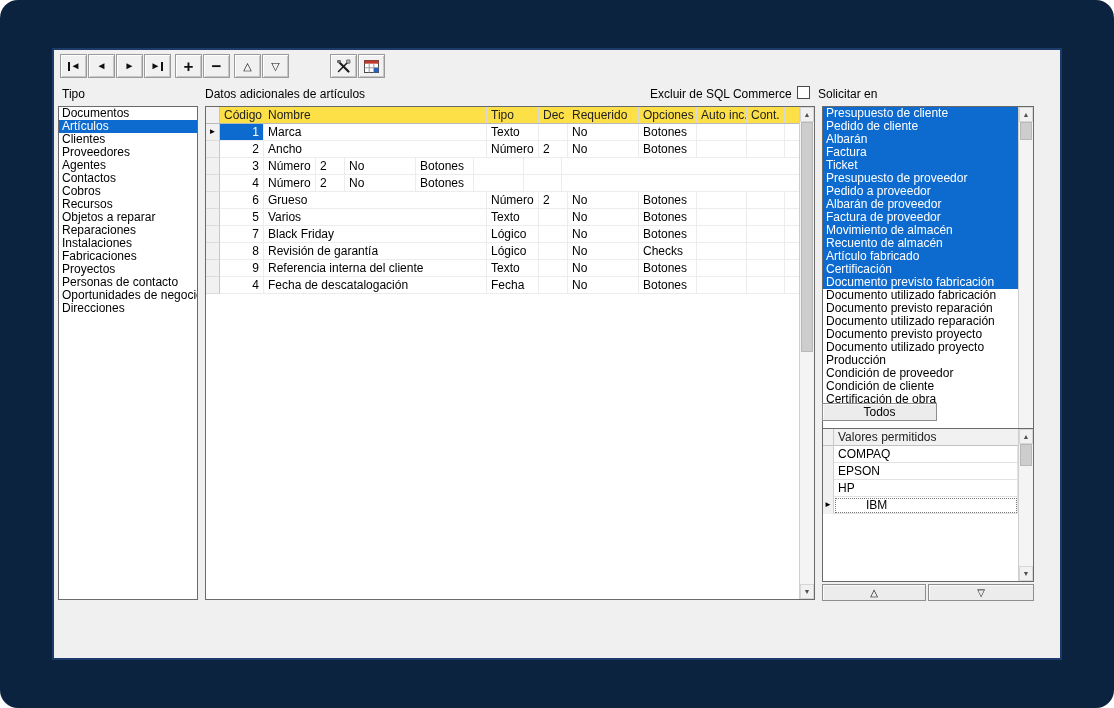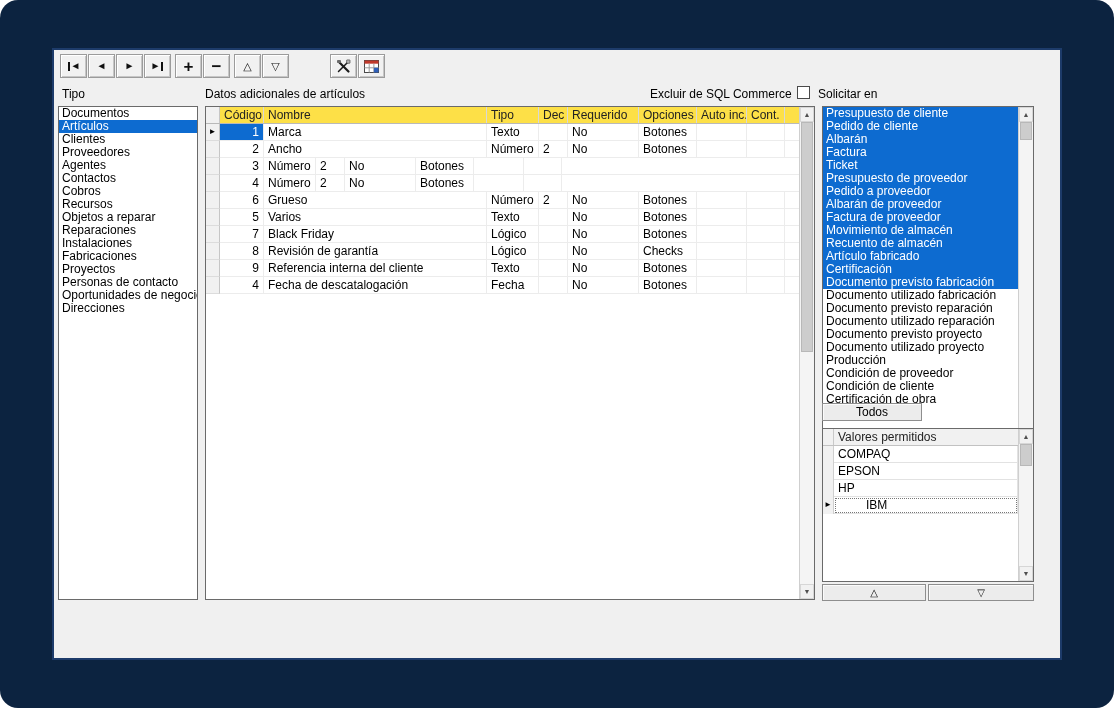--- a/index.html
+++ b/index.html
@@ -93,21 +93,21 @@
 
   
   #solicitar-list { left:768px; top:56px; width:212px; height:376px; }
   #solicitar-items { margin-right:15px; }
 
   
   .btn { position:absolute; height:18px; background:#ececec; border:1px solid #8e8e8e;
          box-shadow: inset 1px 1px 0 #fbfbfb; font-size:12px; color:#000;
          display:flex; align-items:center; justify-content:center;
          font-family:inherit; }
-  #btn-todos { left:768px; top:353px; width:100px; }
+  #btn-todos { left:768px; top:353px; width:115px; }
   #btn-ninguno { left:874px; top:353px; width:88px;margin-top:32px; }
   #btn-up { left:768px; top:534px; width:104px; height:17px; font-size:10px; }
   #btn-down { left:874px; top:534px; width:106px; height:17px; font-size:10px; }
 
   
   #valores { left:768px; top:378px; width:212px; height:154px; }
   .vheader { display:flex; height:17px; background:#f1f1f1; border-bottom:1px solid #c2c2c2; margin-right:15px; }
   .vhcell-ind { width:11px; background:#f1f1f1; border-right:1px solid #c9c9c9; }
   .vhcell { flex:1; font-size:12px; color:#222; line-height:16px; padding-left:4px; }
   .vrow { display:flex; height:17px; margin-right:15px; background:#fff; }

